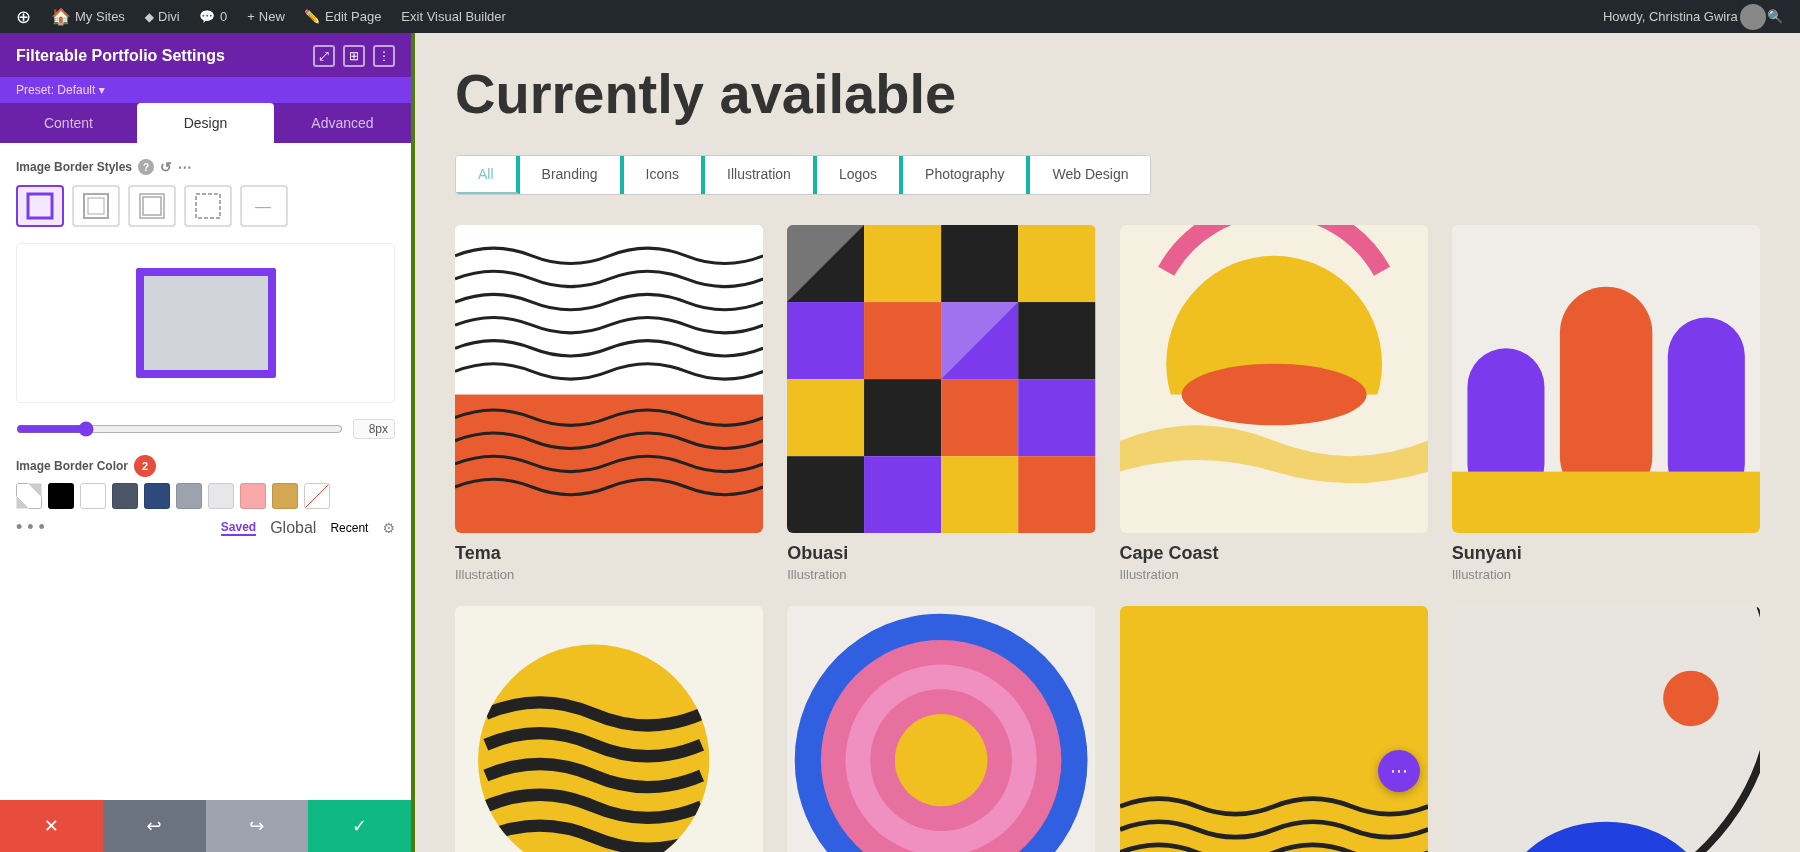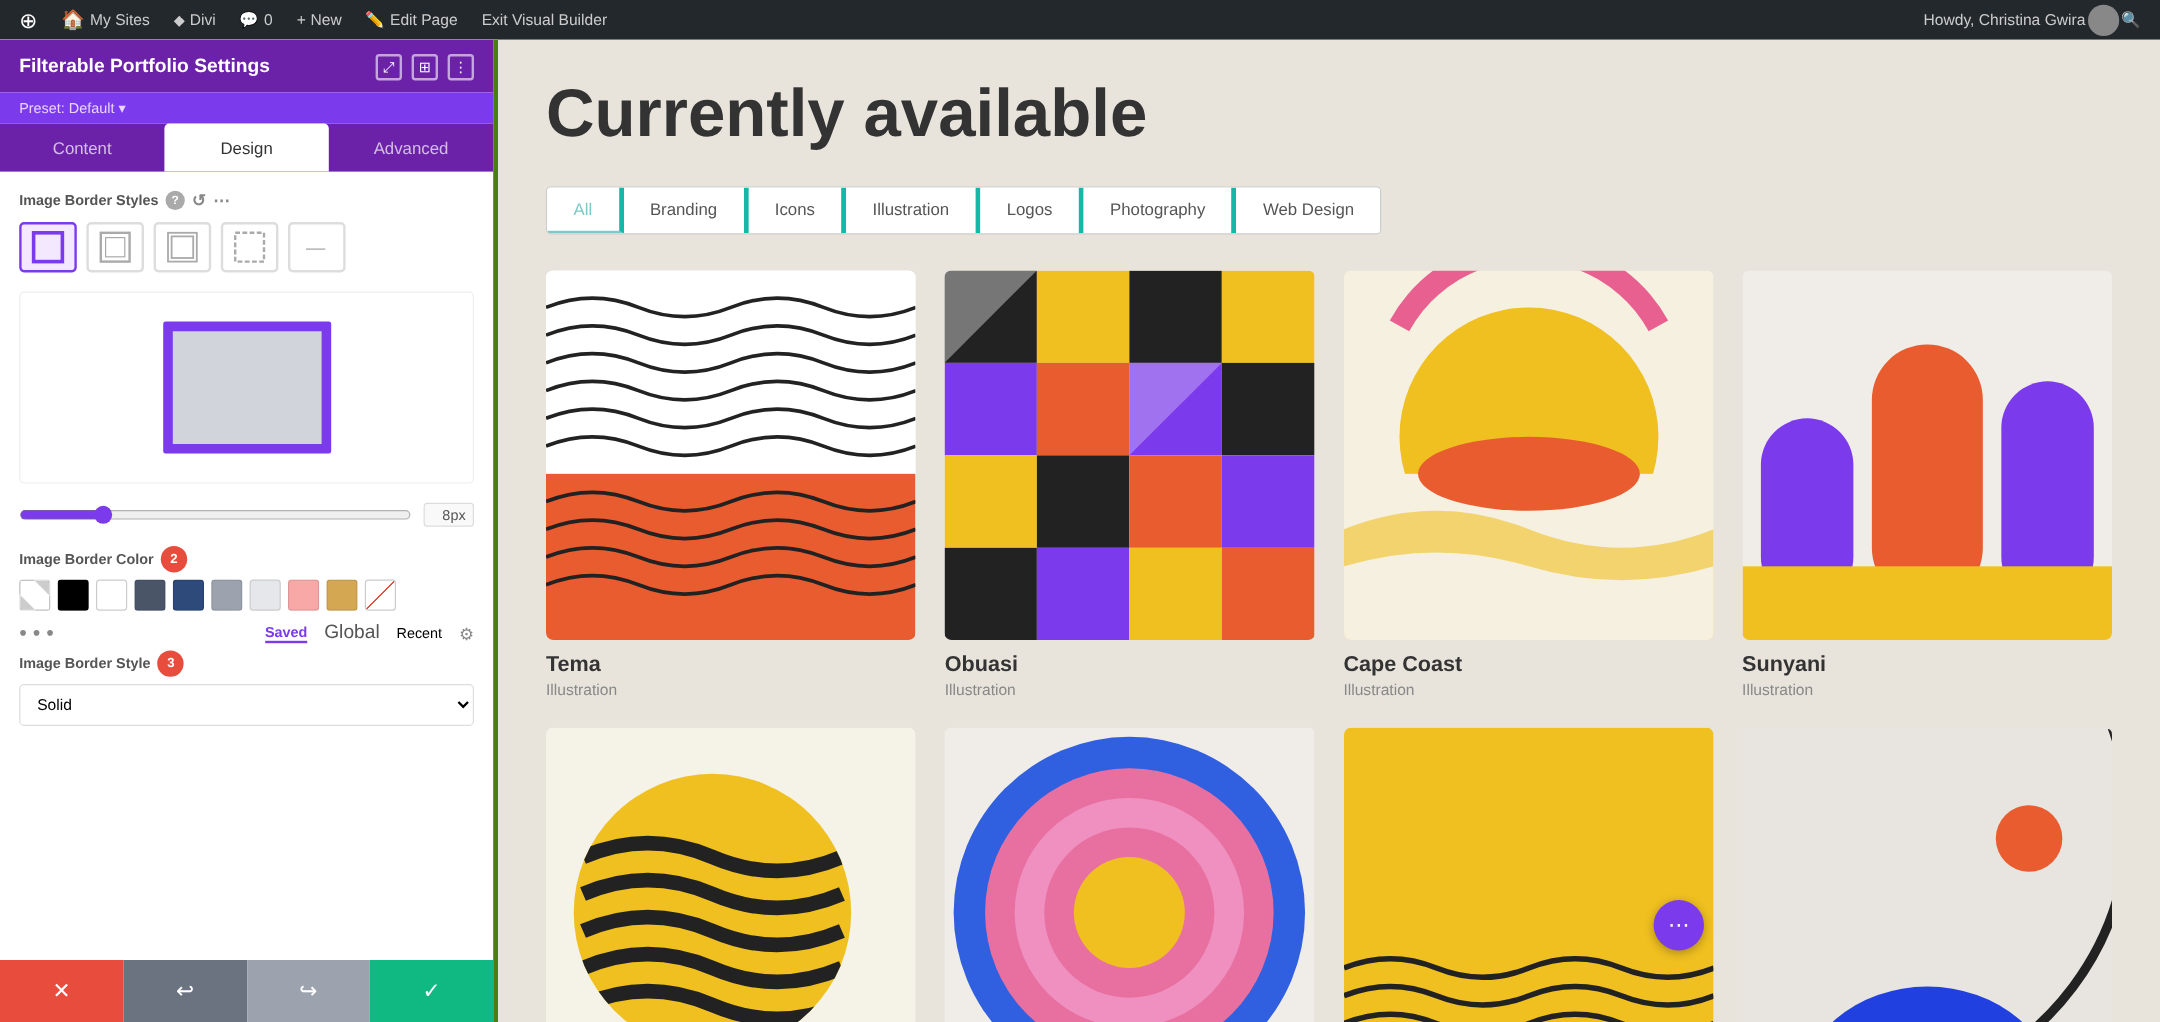--- a/index.html
+++ b/index.html
@@ -366,33 +366,20 @@
           <span class="color-dots">• • •</span>
           <div style="display:flex;gap:14px;align-items:center;">
             <span class="color-tab active" style="font-size:12px;color:#7c3aed;font-weight:600;">Saved</span>
             <span class="color-tab" style="font-size:16px;color:#555;">Global</span>
             <span class="color-tab" style="font-size:12px;color:#000000;">Recent</span>
             <span class="color-settings-icon">⚙</span>
           </div>
         </div>
       </div>
 
-      <div class="dropdown-row">
-        <div class="dropdown-label">
-          <span>Image Border Style</span>
-          <span class="badge-circle">3</span>
-        </div>
-        <select>
-          <option>None</option>
-          <option selected="">Solid</option>
-          <option>Dashed</option>
-          <option>Dotted</option>
-          <option>Double</option>
-        </select>
-      </div>
 
     </div>
 
     <div class="bottom-toolbar">
       <button class="bottom-btn btn-close">✕</button>
       <button class="bottom-btn btn-undo">↩</button>
       <button class="bottom-btn btn-redo">↪</button>
       <button class="bottom-btn btn-save">✓</button>
     </div>
   </div>

